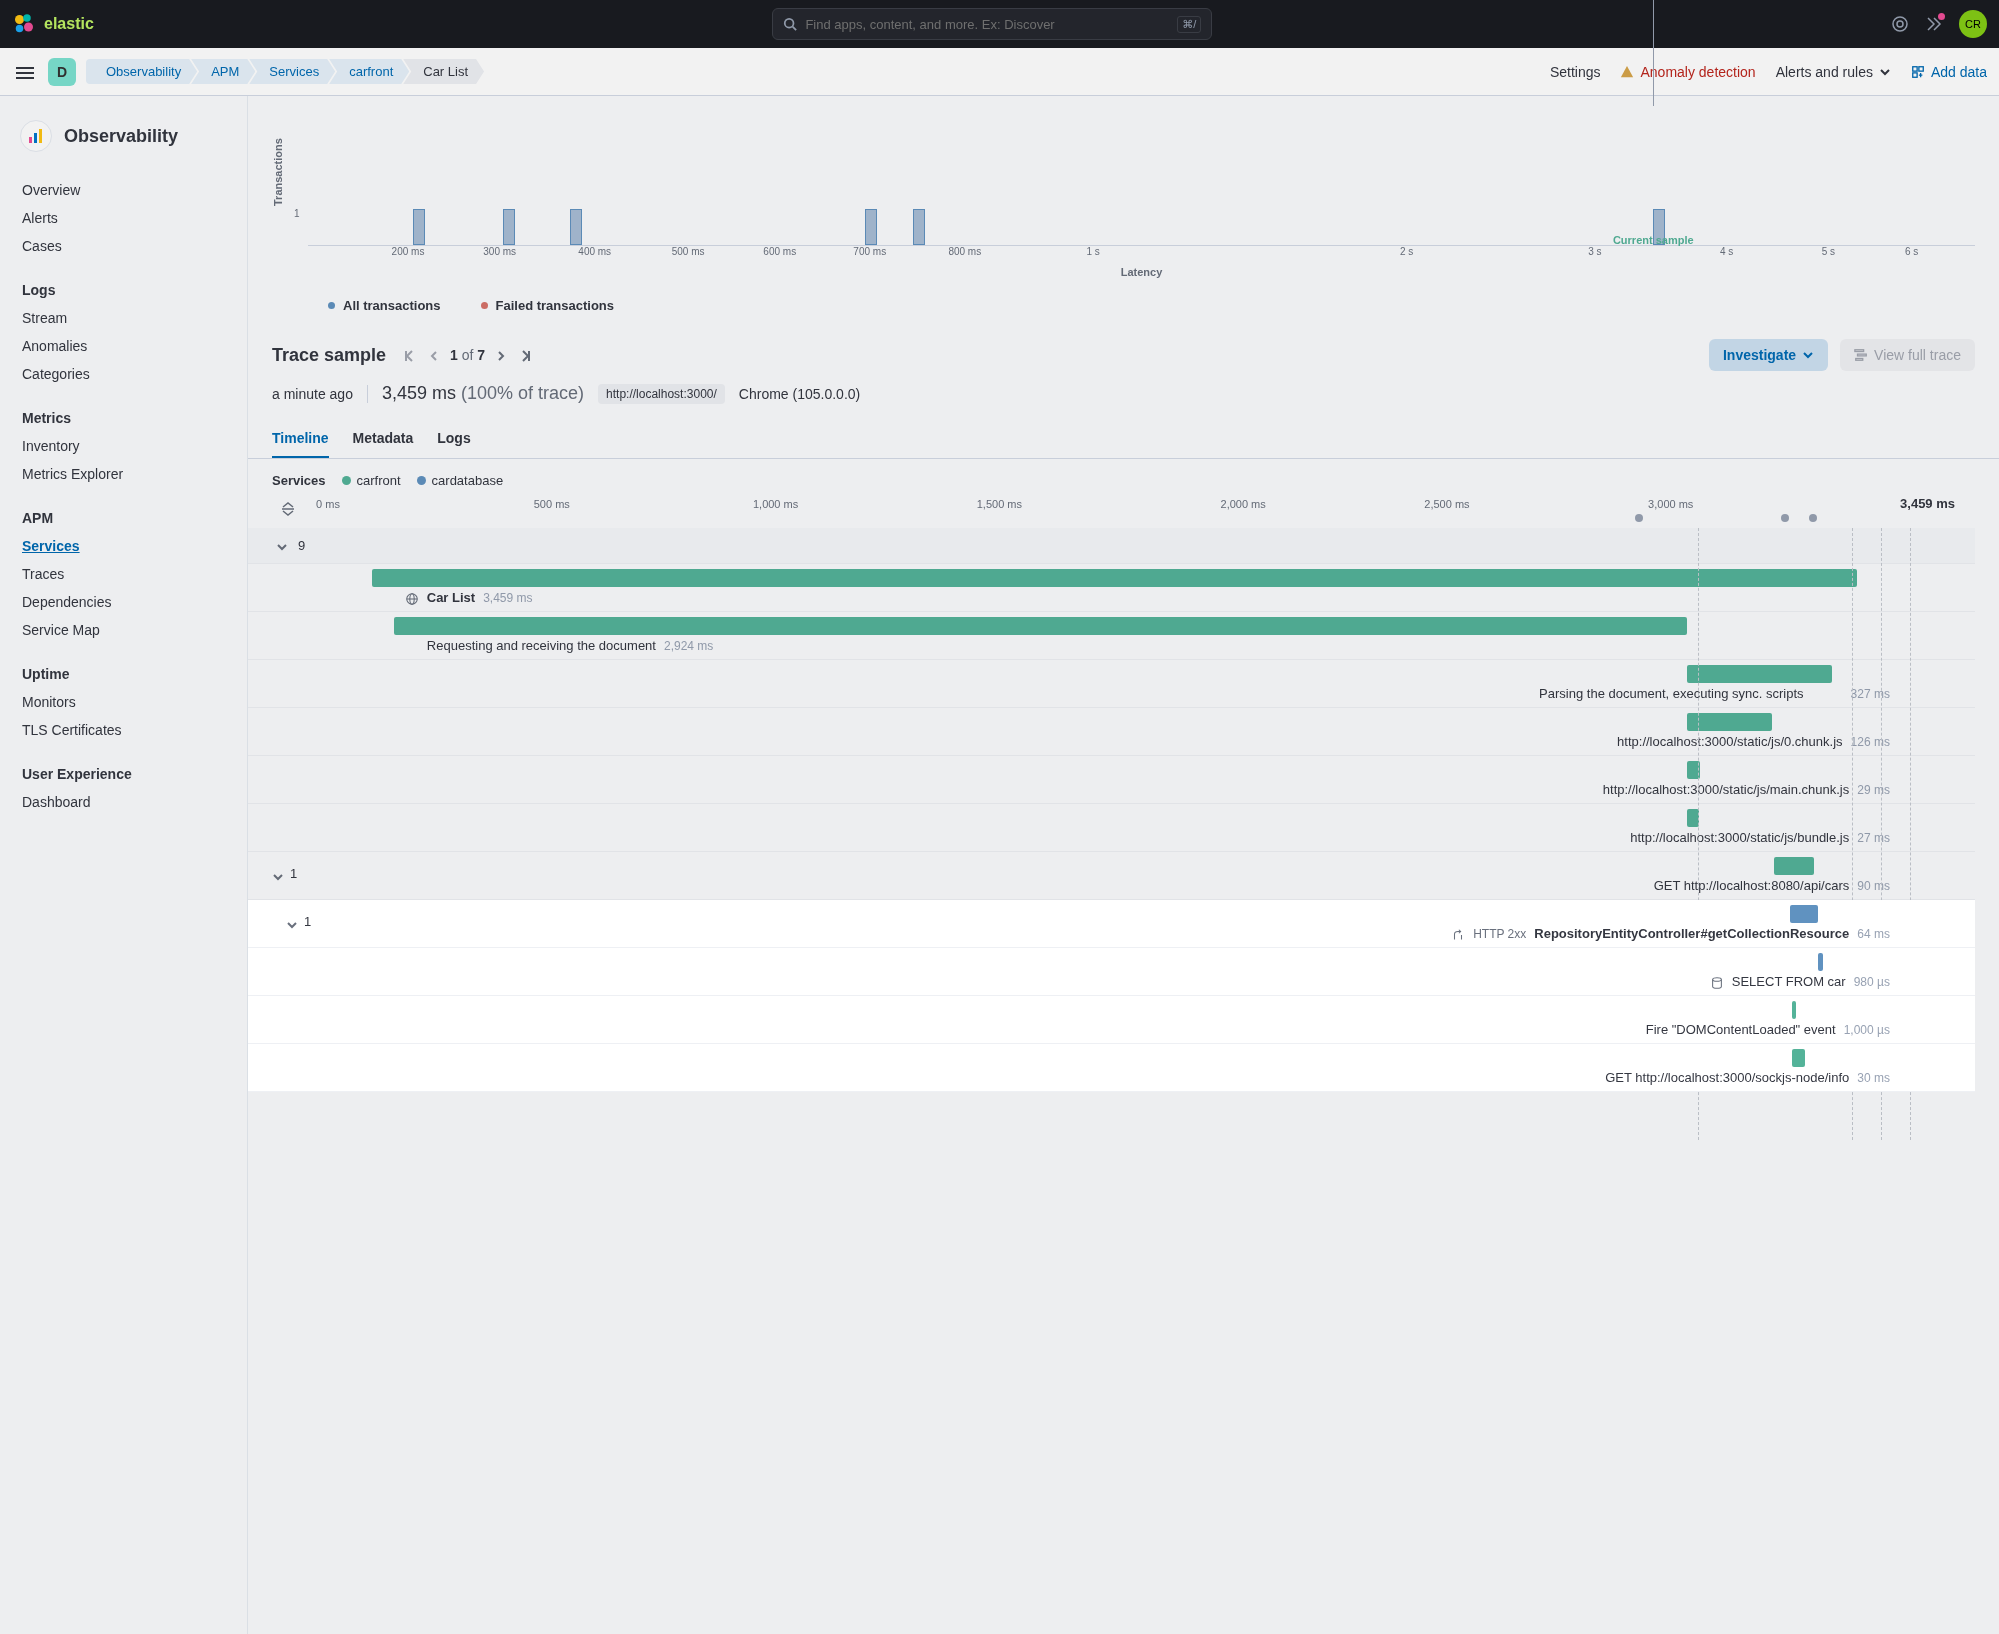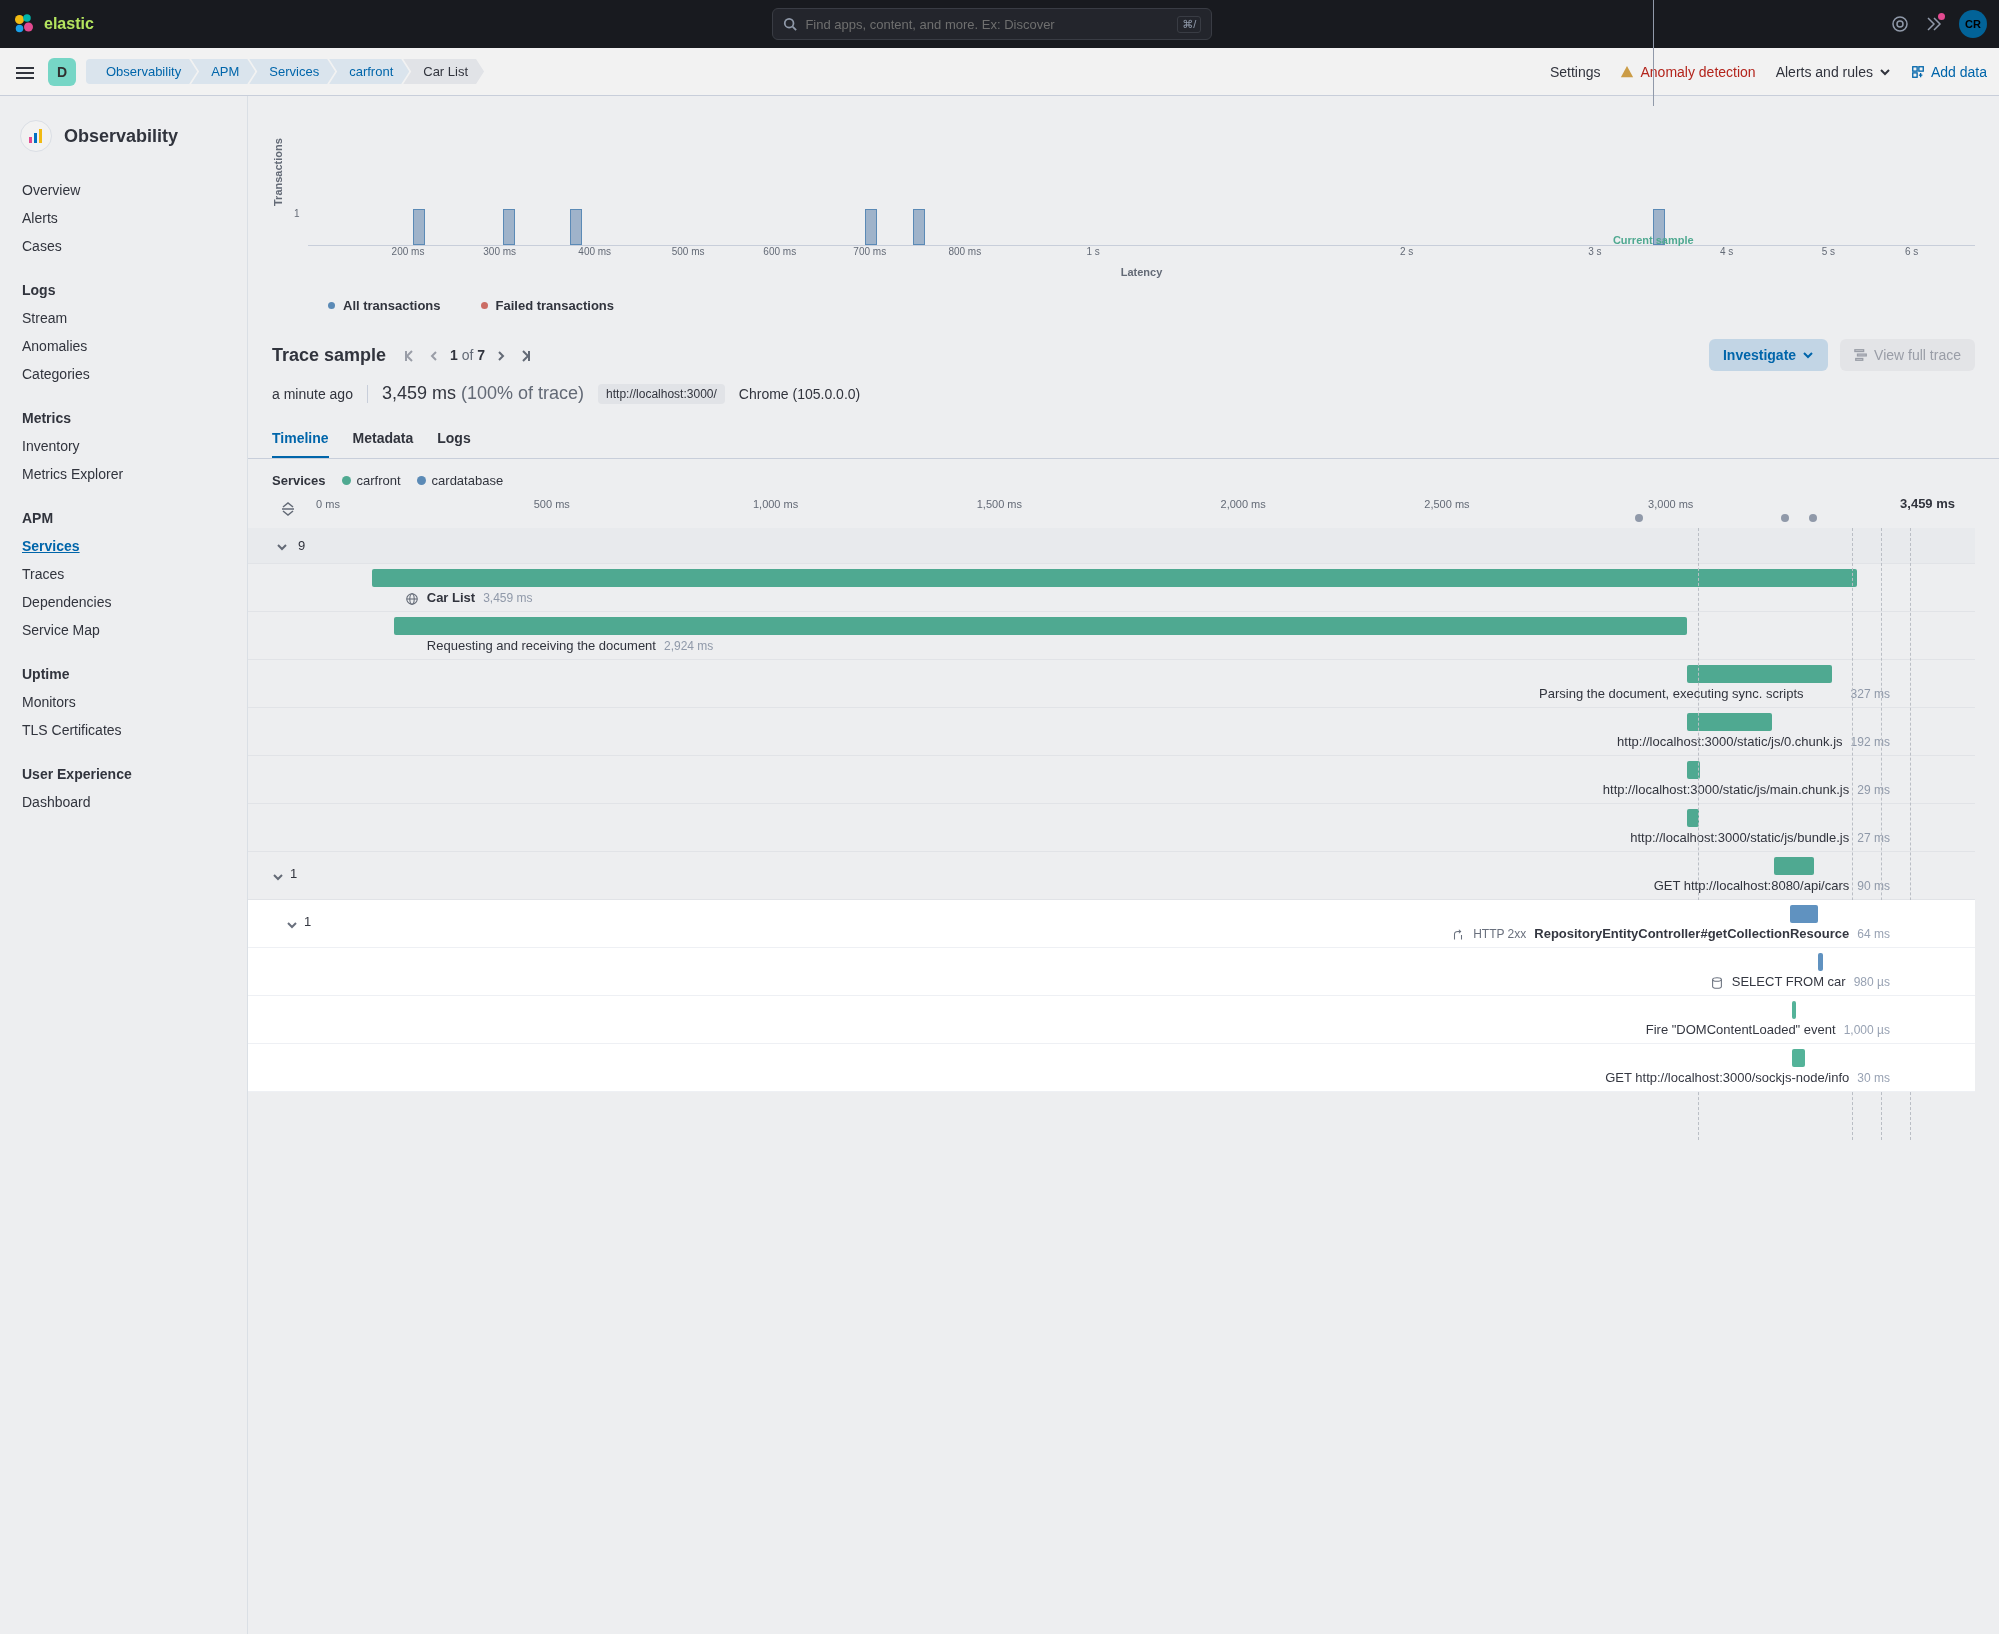--- a/index.html
+++ b/index.html
@@ -7,21 +7,21 @@
 
 .topbar { background: #1a1c21; height: 48px; display: flex; align-items: center; padding: 0 12px; }
 .logo { display: flex; align-items: center; gap: 8px; color: #bef264; font-weight: 600; font-size: 16px; }
 .logo-icon { width: 24px; height: 24px; }
 .search-container { flex: 1; display: flex; justify-content: center; }
 .search-box { background: #25282f; border: 1px solid #3d4048; border-radius: 6px; width: 440px; height: 32px; display: flex; align-items: center; padding: 0 10px; color: #98a2b3; gap: 8px; }
 .search-box input { background: transparent; border: none; color: #98a2b3; flex: 1; outline: none; font-size: 13px; }
 .kbd { font-size: 11px; color: #98a2b3; border: 1px solid #3d4048; padding: 1px 4px; border-radius: 3px; }
 .topbar-right { display: flex; align-items: center; gap: 16px; }
 .topbar-icon { color: #98a2b3; cursor: pointer; width: 18px; height: 18px; position: relative; }
-.avatar { width: 28px; height: 28px; border-radius: 50%; background: #0369a1; color: #000; display: flex; align-items: center; justify-content: center; font-size: 11px; font-weight: 700; }
+.avatar { width: 28px; height: 28px; border-radius: 50%; background: #84cc16; color: #000; display: flex; align-items: center; justify-content: center; font-size: 11px; font-weight: 400; }
 .dot-notif { position: absolute; top: -2px; right: -2px; width: 7px; height: 7px; background: #f04e98; border-radius: 50%; }
 
 .subheader { background: #fff; height: 48px; display: flex; align-items: center; padding: 0 12px; border-bottom: 1px solid #d3dae6; justify-content: space-between; }
 .subheader-left { display: flex; align-items: center; gap: 10px; }
 .menu-icon { cursor: pointer; padding: 4px; }
 .space-badge { width: 28px; height: 28px; background: #7de2d1; border-radius: 6px; display: flex; align-items: center; justify-content: center; font-weight: 700; font-size: 14px; color: #333; }
 .breadcrumbs { display: flex; align-items: center; }
 .crumb { padding: 5px 16px 5px 20px; background: #e6f1fa; color: #006bb4; font-size: 13px; position: relative; cursor: pointer; clip-path: polygon(0 0, calc(100% - 8px) 0, 100% 50%, calc(100% - 8px) 100%, 0 100%, 8px 50%); margin-left: -6px; }
 .crumb:first-child { clip-path: polygon(0 0, calc(100% - 8px) 0, 100% 50%, calc(100% - 8px) 100%, 0 100%); margin-left: 0; border-radius: 4px 0 0 4px; }
 .crumb.last { background: #eef0f4; color: #343741; }
@@ -396,21 +396,21 @@
                 <span>Parsing the document, executing sync. scripts</span>
                 <span class="wf-dur">327 ms</span>
               </div>
             </div>
           </div>
           <div class="wf-row">
             <div class="wf-bar-area">
               <div class="wf-bar" style="left: 83.5374%; width: 5.21769%; background: rgb(84, 179, 153);"></div>
               <div class="wf-label" style="right: 4%; left: auto;">
                 <span>http://localhost:3000/static/js/0.chunk.js</span>
-                <span class="wf-dur">192 ms</span>
+                <span class="wf-dur">126 ms</span>
               </div>
             </div>
           </div>
           <div class="wf-row">
             <div class="wf-bar-area">
               <div class="wf-bar" style="left: 83.5374%; width: 0.788089%; background: rgb(84, 179, 153);"></div>
               <div class="wf-label" style="right: 4%; left: auto;">
                 <span>http://localhost:3000/static/js/main.chunk.js</span>
                 <span class="wf-dur">29 ms</span>
               </div>

